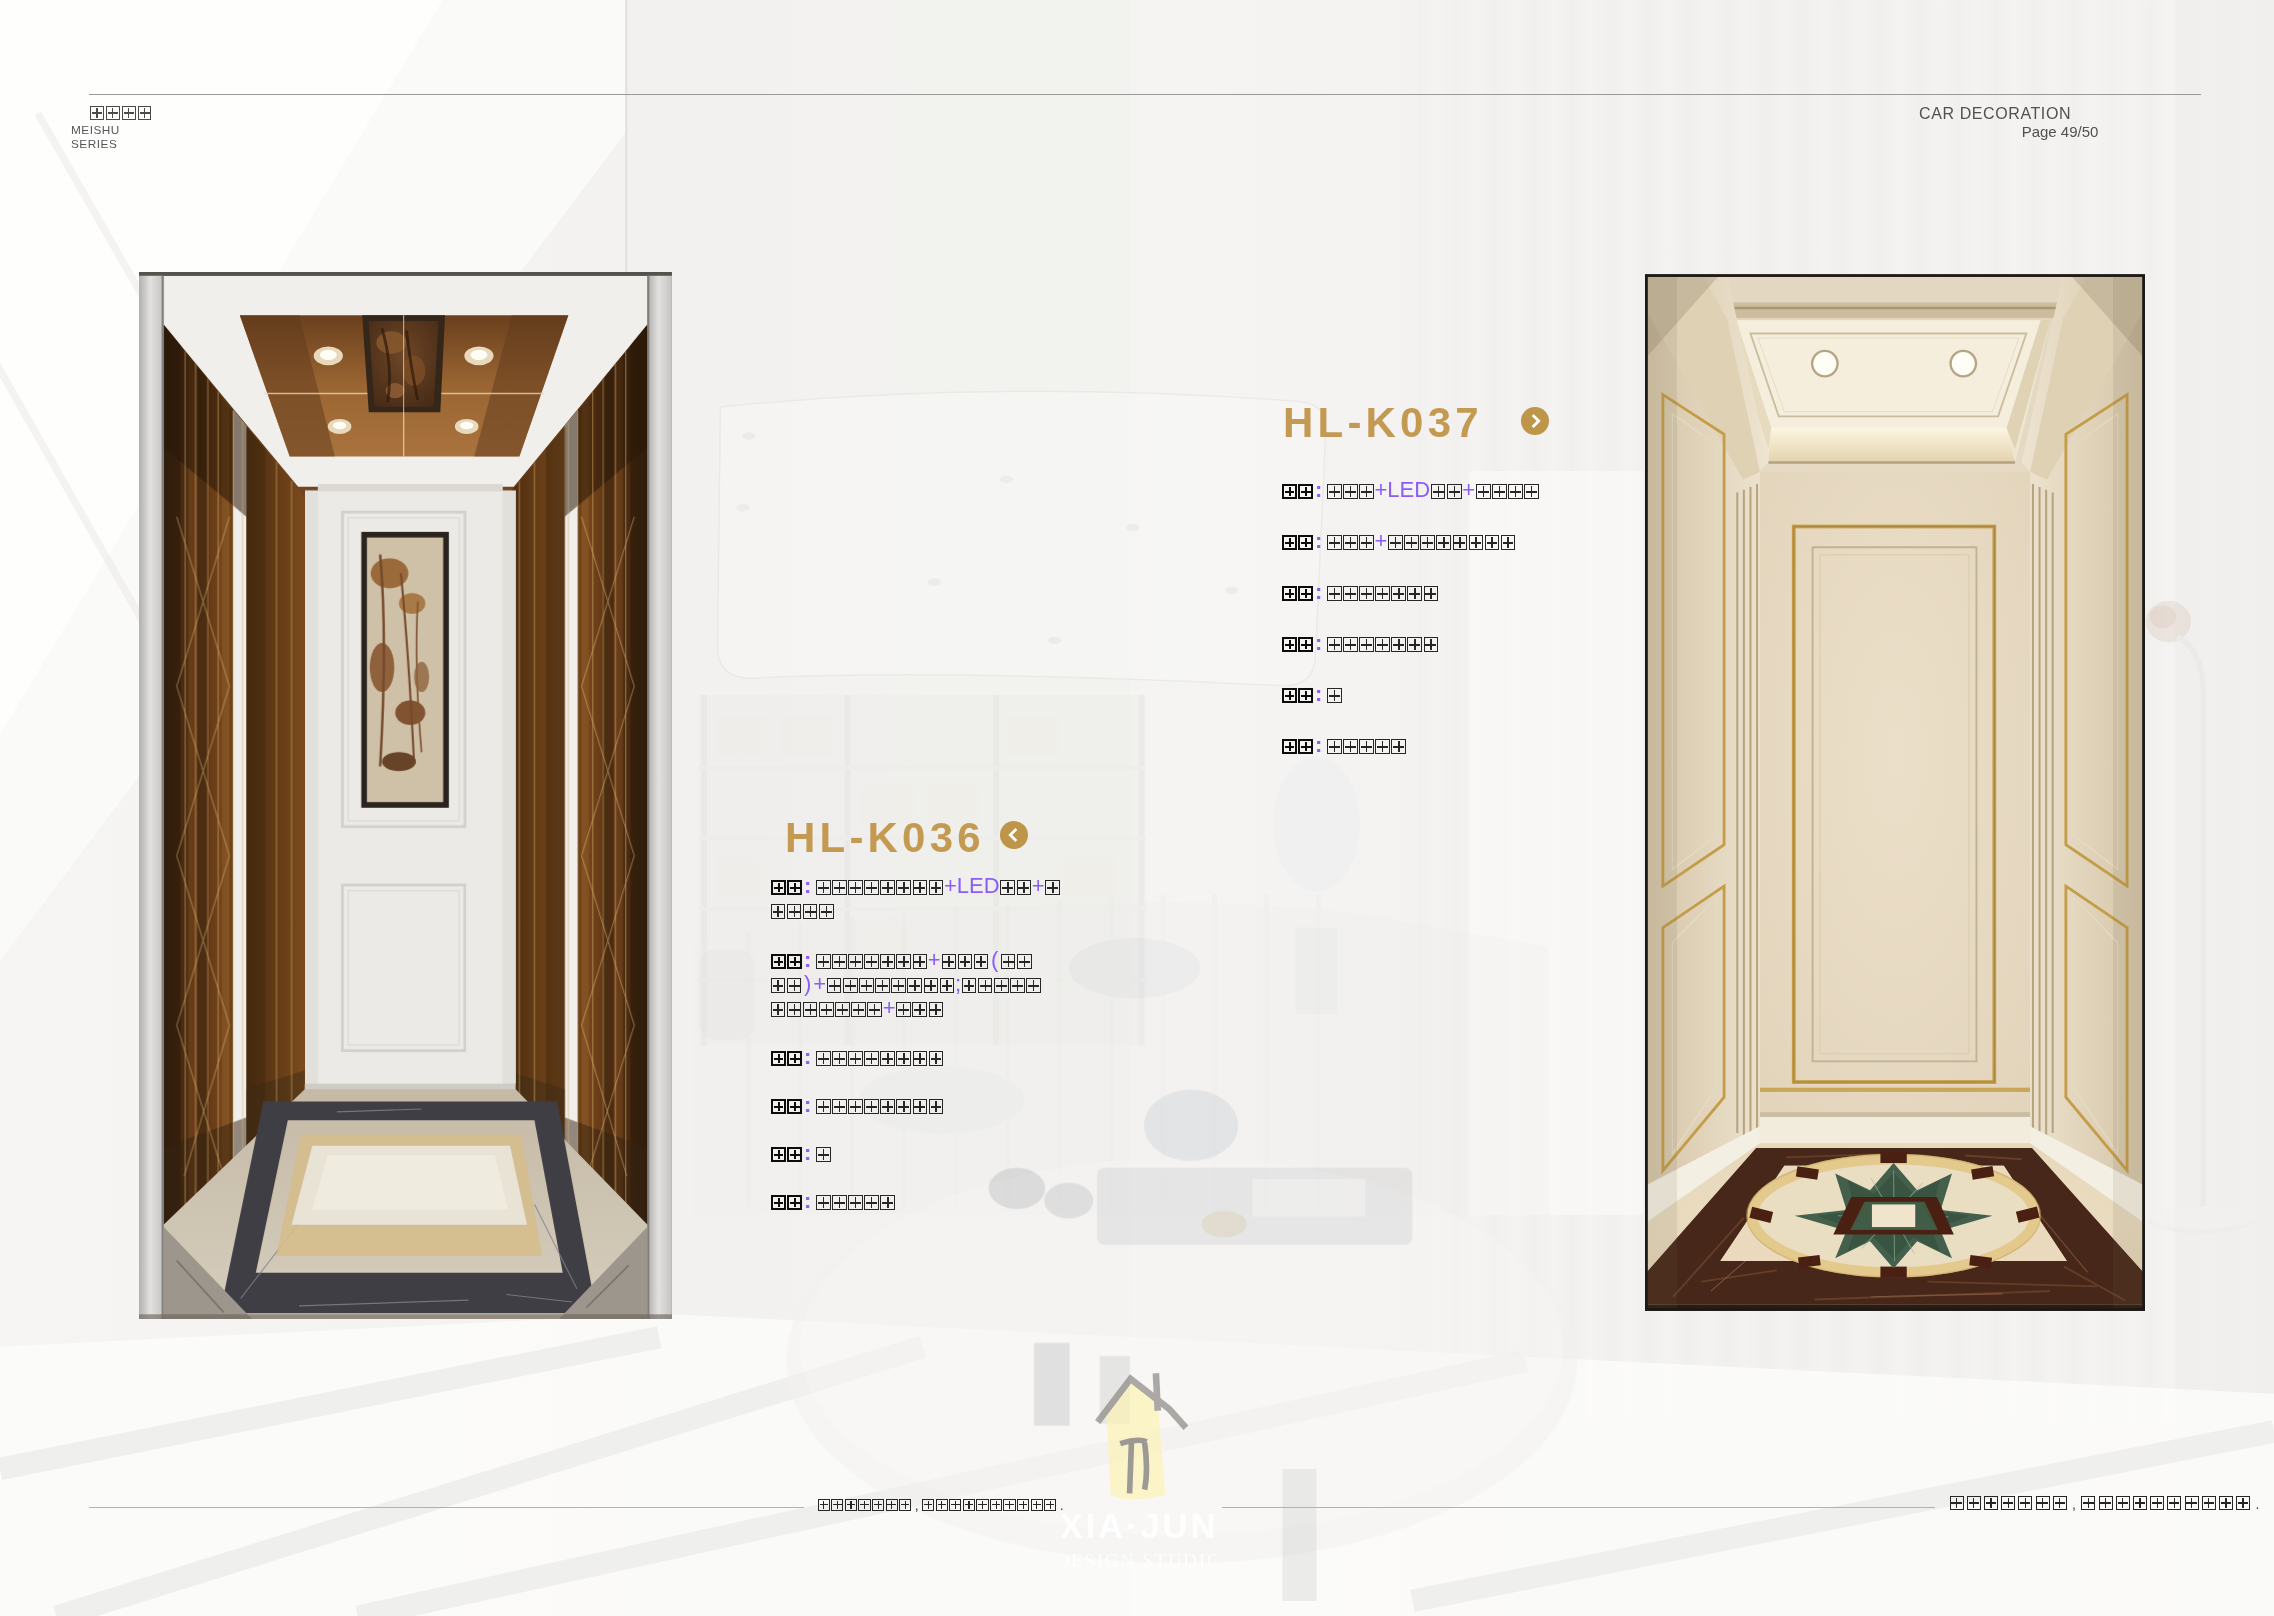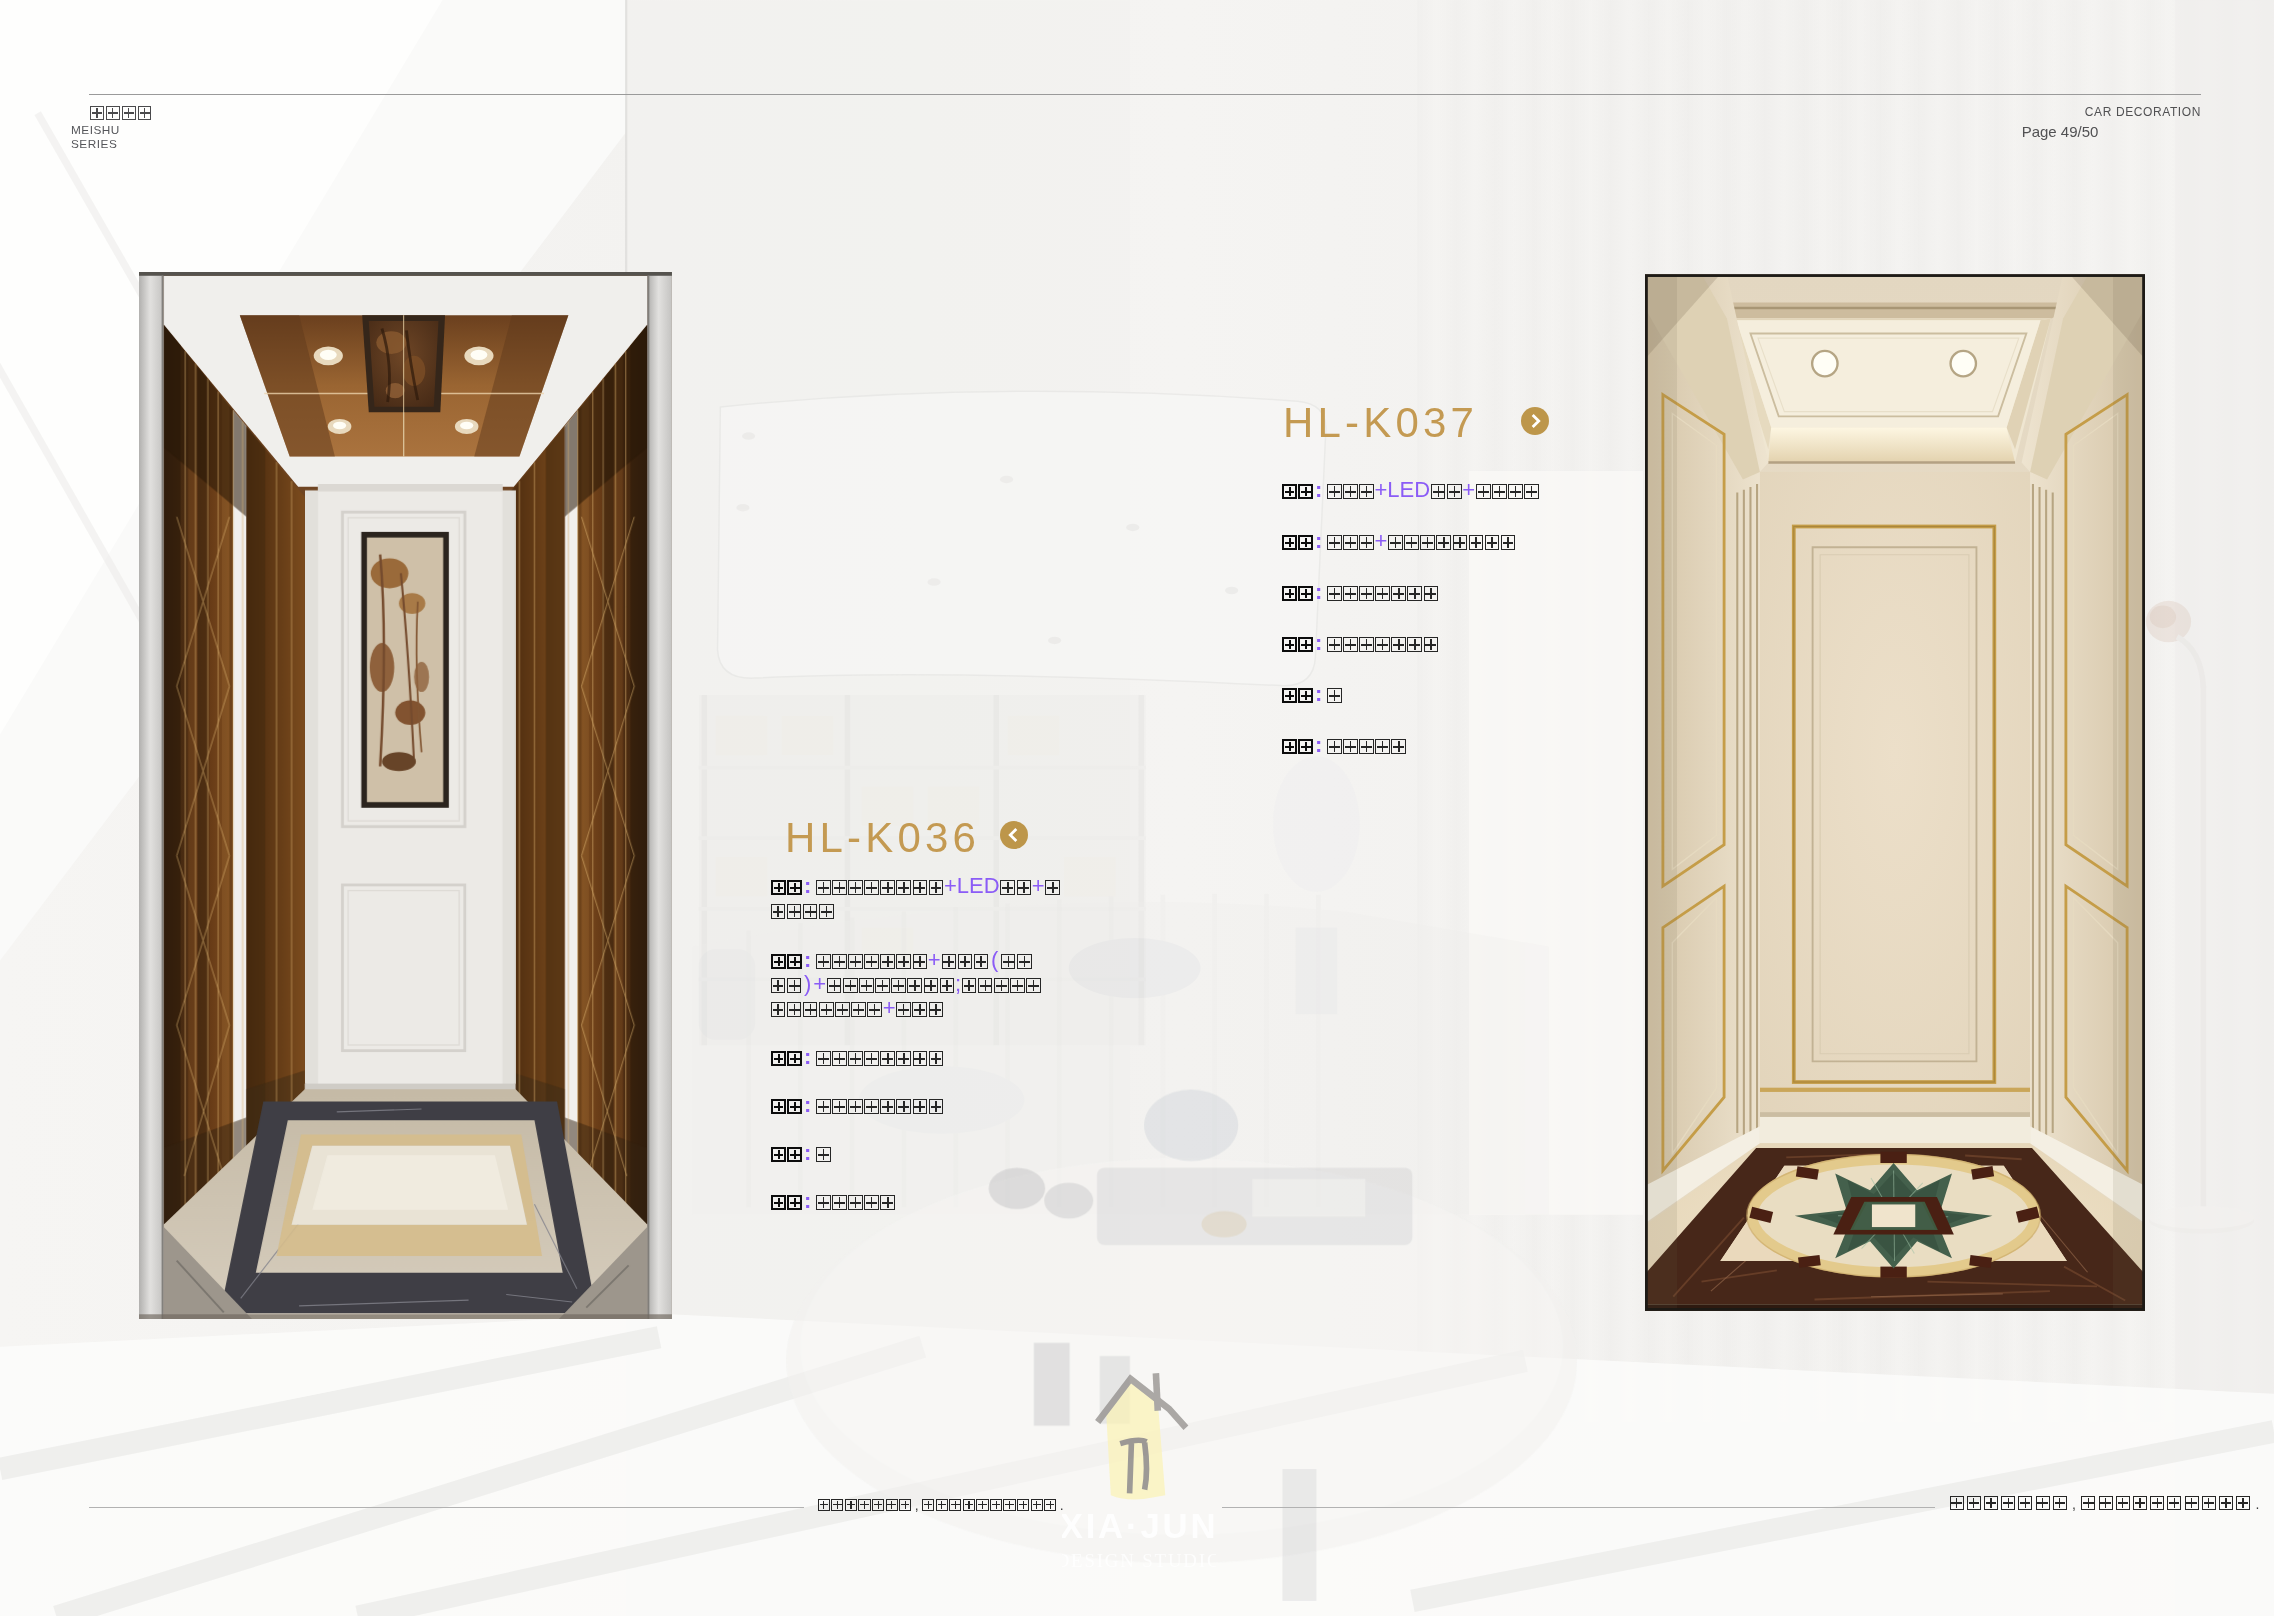--- a/index.html
+++ b/index.html
@@ -22,21 +22,21 @@
 .ftr i.g{width:12.2px;height:12.2px;margin:0 0.7px;border-width:1.2px;vertical-align:-0.9px}
 .ftr i.g::before{width:1.2px}.ftr i.g::after{height:1.2px}
 .ftr .pn{margin:0 2.8px}
 .ftr2{position:absolute;color:#3c3c3c;font-size:14px;white-space:nowrap}
 .ftr2 i.g{width:14px;height:14px;margin:0 1.6px;border-width:1.3px;vertical-align:-0.9px}
 .ftr2 i.g::before{width:1.3px}.ftr2 i.g::after{height:1.3px}
 .ftr2 .pn{margin:0 3.8px}
 .hser i.g{width:13.7px;height:13.7px;margin:0 1.1px;border-width:1.3px;border-color:#4a4a4c}
 .hser i.g::before{background:#4a4a4c;width:1.2px}
 .hser i.g::after{background:#4a4a4c;height:1.2px}
-.gold{position:absolute;color:#c49a52;font-weight:normal;white-space:nowrap}
+.gold{position:absolute;color:#c49a52;font-weight:bold;white-space:nowrap}
 </style></head>
 <body>
 <div id="page">
 
 <svg class="abs" style="left:0;top:0" width="2274" height="1617" viewBox="0 0 2415 1717">
 <defs>
 <linearGradient id="bgv" x1="0" y1="0" x2="1" y2="0">
  <stop offset="0" stop-color="#f6f5f3"></stop>
           <stop offset="0.29" stop-color="#f3f2f0"></stop>
  <stop offset="0.52" stop-color="#f5f4f2"></stop>
@@ -152,21 +152,21 @@
 <ellipse cx="1300" cy="1300" rx="24" ry="14" fill="#c9b488" opacity="0.5"></ellipse>
 <rect x="1098" y="1426" width="38" height="88" fill="#a2a2a7" opacity="0.5"></rect>
 <rect x="1168" y="1440" width="32" height="72" fill="#ababb0" opacity="0.45"></rect>
 <rect x="1362" y="1560" width="36" height="140" fill="#b2b2b6" opacity="0.4"></rect>
 </g>
 </svg>
 
 <div class="abs" style="left:89px;top:94px;width:2112px;height:1.4px;background:#9a9a9a"></div>
 <div class="abs hser" style="left:89px;top:104px;font-size:16px"><i class="g"></i><i class="g"></i><i class="g"></i><i class="g"></i></div>
 <div class="abs" style="left:71px;top:123px;font-size:11.8px;line-height:14px;color:#55565a;letter-spacing:0.5px">MEISHU<br>SERIES</div>
-<div class="abs" style="left:1919px;top:105px;width:282px;text-align:right;font-size:12px;color:#515153;letter-spacing:0.6px">CAR DECORATION</div>
+<div class="abs" style="left:1919px;top:105px;width:282px;text-align:left;font-size:16px;color:#515153;letter-spacing:0.6px">CAR DECORATION</div>
 <div class="abs" style="left:1919px;top:123px;width:282px;text-align:center;font-size:15px;color:#515153">Page 49/50</div>
 
 <svg class="abs" style="left:139px;top:272px" width="533" height="1047" viewBox="0 0 566 1112">
 <defs>
 <linearGradient id="lgrey" x1="0" y1="0" x2="1" y2="0">
  <stop offset="0" stop-color="#b2b1af"></stop>
           <stop offset="0.45" stop-color="#e2e1df"></stop>
           <stop offset="1" stop-color="#c4c3c1"></stop>
 </linearGradient>
 <linearGradient id="ceilbr" x1="0" y1="0" x2="0" y2="1">

